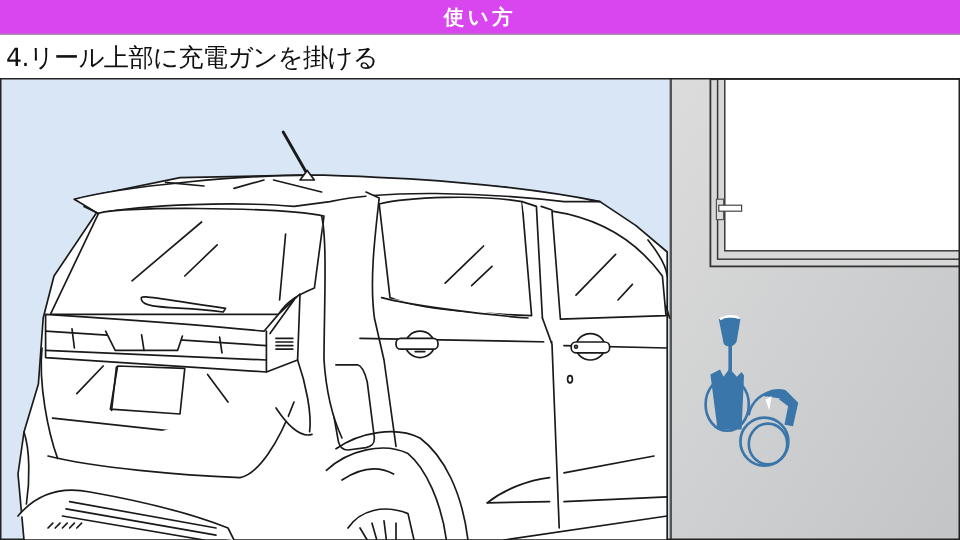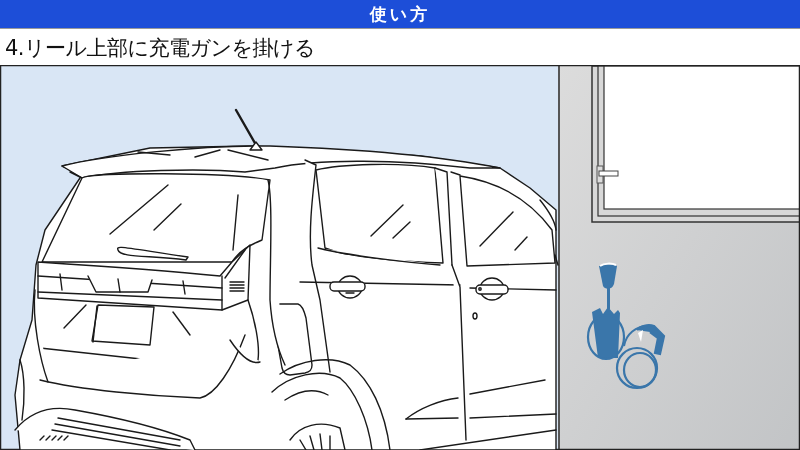--- a/index.html
+++ b/index.html
@@ -1,17 +1,17 @@
 <!DOCTYPE html>
 <html><head>
 <meta charset="utf-8">
 <style>
   html, body { margin:0; padding:0; }
   body { width:800px; height:450px; overflow:hidden; background:#ffffff; font-family:"DejaVu Sans", sans-serif; position:relative; }
-  .header-bar { position:absolute; left:0; top:0; width:800px; height:28px; background:#1d4ed8; color:#ffffff; border-bottom:1px solid #9a9a9a; display:flex; align-items:center; justify-content:center; }
+  .header-bar { position:absolute; left:0; top:0; width:800px; height:28px; background:#d946ef; color:#ffffff; border-bottom:1px solid #9a9a9a; display:flex; align-items:center; justify-content:center; }
   .header-title { font-weight:bold; font-size:17px; letter-spacing:3px; }
   .step-title { position:absolute; left:5px; top:34px; font-size:21px; color:#111; letter-spacing:-0.5px; white-space:nowrap; }
   .illustration { position:absolute; left:0; top:65px; width:800px; height:385px; }
   .illustration svg { display:block; }
 </style>
 </head>
 <body>
 
 <div class="header-bar">
   <span class="header-title">使い方</span>

